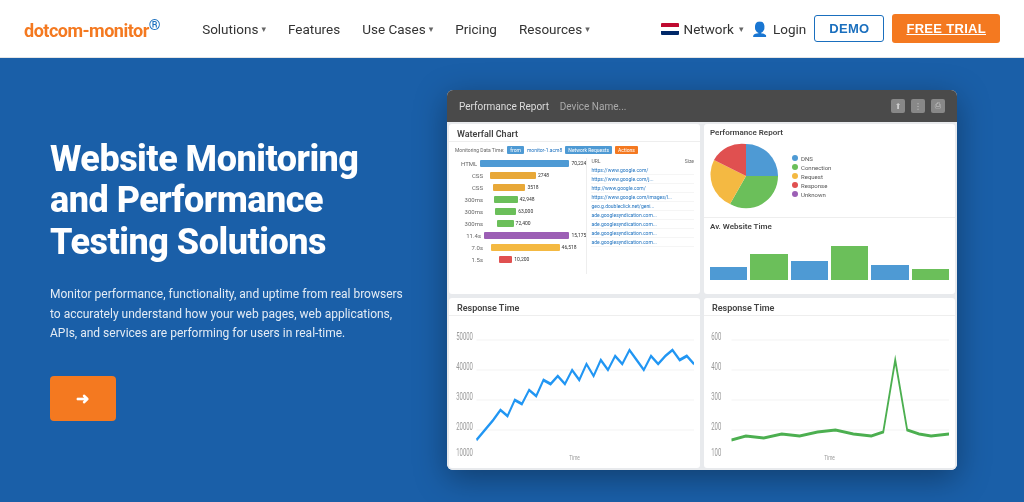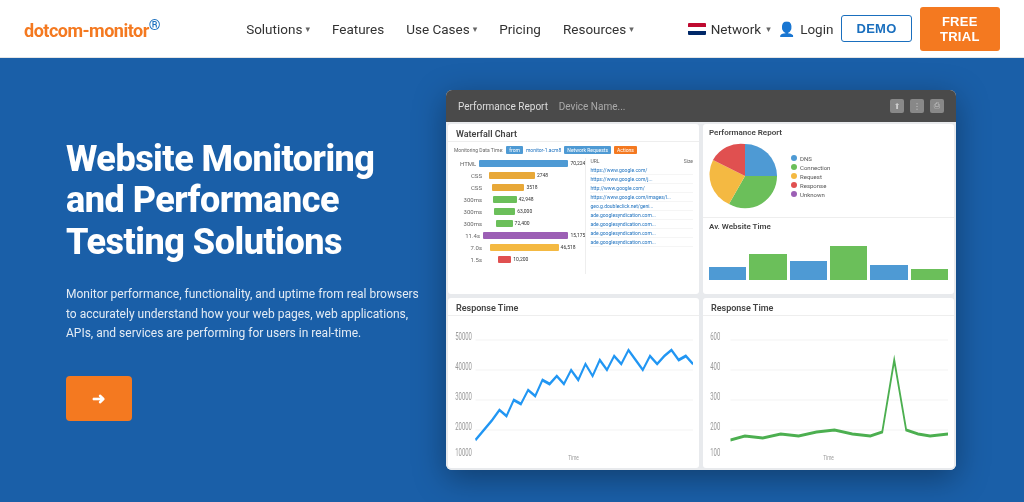--- a/index.html
+++ b/index.html
@@ -13,21 +13,20 @@
     
     .navbar {
       background: #fff;
       height: 58px;
       display: flex;
       align-items: center;
       padding: 0 24px;
       border-bottom: 1px solid #e5e5e5;
       position: relative;
       z-index: 10;
-      gap: 44px;
     }
     .navbar-logo {
       font-size: 18px;
       font-weight: 700;
       color: #1a6fbe;
       letter-spacing: -0.5px;
       margin-right: 32px;
       white-space: nowrap;
     }
     .navbar-logo span { color: #f47920; }
@@ -96,37 +95,37 @@
     .btn-free-trial {
       background: #f47920;
       color: #fff;
       border: none;
       padding: 7px 14px;
       border-radius: 3px;
       font-size: 13px;
       font-weight: 700;
       cursor: pointer;
       letter-spacing: 0.3px;
+      text-decoration: underline;
     }
 
     
     .hero {
       background: #1a5fa8;
       width: 1024px;
       height: 444px;
       display: flex;
       align-items: center;
       padding: 0 50px;
       position: relative;
       overflow: hidden;
     }
     .hero-left {
       flex: 0 0 380px;
       padding-right: 20px;
-      margin-left: 16px;
     }
     .hero-title {
       font-size: 36px;
       font-weight: 800;
       color: #fff;
       line-height: 1.15;
       margin-bottom: 22px;
       letter-spacing: -0.5px;
     }
     .hero-desc {
@@ -150,21 +149,21 @@
       letter-spacing: 0.5px;
     }
     .arrow-icon {
       font-size: 16px;
     }
 
     
     .hero-right {
       flex: 1;
       display: flex;
-      justify-content: flex-start;
+      justify-content: center;
       align-items: center;
       height: 100%;
       padding-top: 20px;
       padding-bottom: 20px;
     }
     .dashboard-container {
       background: #f0f2f5;
       border-radius: 6px;
       width: 510px;
       height: 380px;

